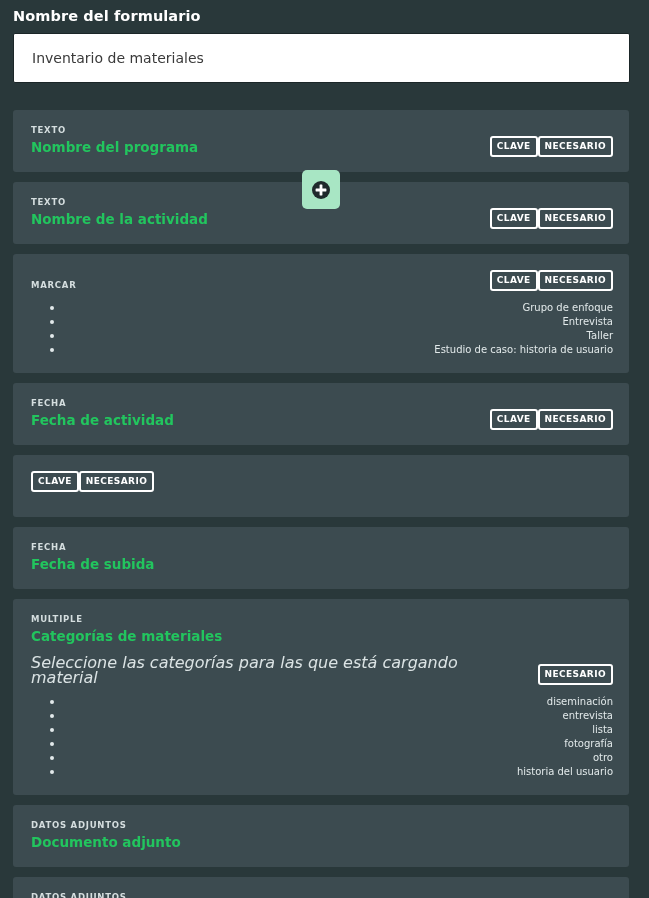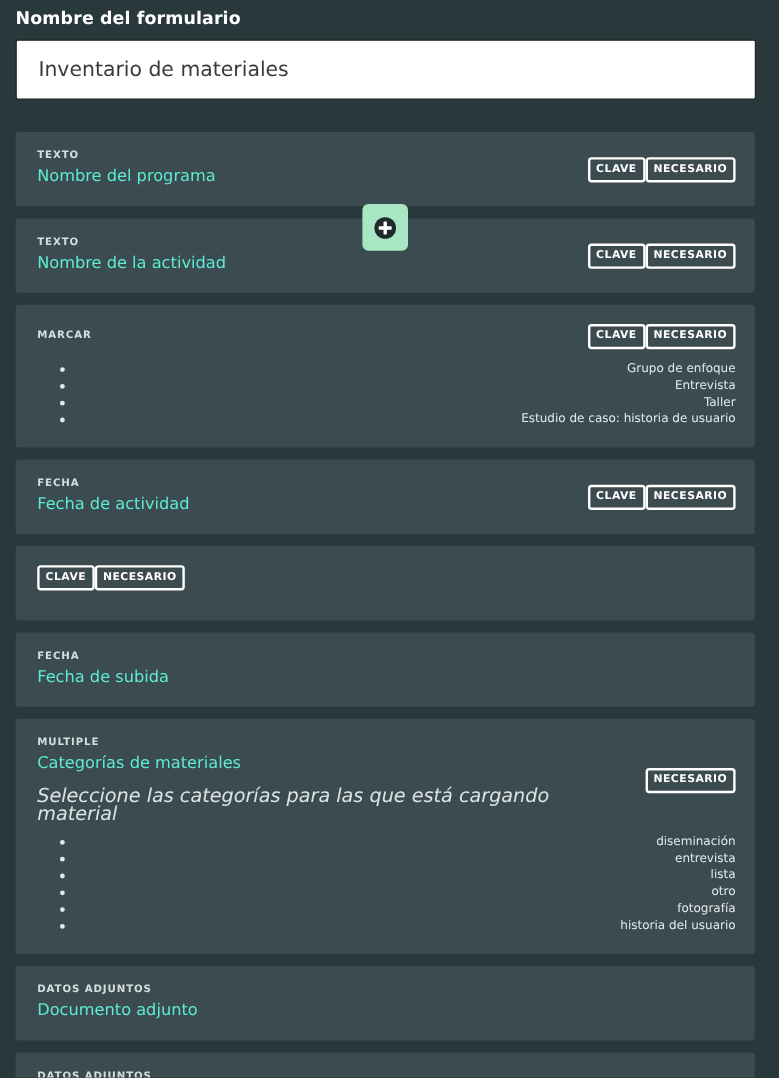--- a/index.html
+++ b/index.html
@@ -37,21 +37,21 @@
   }
   .name-input {
     display: block;
     width: 100%;
     height: 50px;
     background: #ffffff;
     border: 1px solid #1b2628;
     border-radius: 2px;
     color: #3a3a3a;
     font-family: "DejaVu Sans", "Liberation Sans", sans-serif;
-    font-size: 17px;
+    font-size: 14px;
     padding: 0 0 0 18px;
     outline: none;
   }
 
   
   .cards {
     margin-top: 27px;
     padding: 0 20px 0 13px;
     position: relative;
   }
@@ -60,40 +60,40 @@
     position: relative;
     background: #3c4b50;
     border-radius: 3px;
     margin-bottom: 10px;
     padding: 14px 16px 14px 18px;
     min-height: 62px;
   }
 
   .card-main {
     display: flex;
-    align-items: center;
+    align-items: flex-end;
     justify-content: space-between;
     gap: 10px;
   }
 
   .card-texts { min-width: 0; }
 
   .card-type {
     color: #d5dedf;
     font-size: 8.5px;
     font-weight: bold;
     letter-spacing: 0.75px;
     text-transform: uppercase;
     line-height: 12px;
   }
 
   .card-title {
-    color: #5eead4;
+    color: #22c55e;
     font-size: 13.5px;
-    font-weight: normal;
+    font-weight: bold;
     line-height: 19px;
     margin-top: 2px;
     white-space: nowrap;
   }
 
   .card-help {
     color: #dbe3e4;
     font-size: 16px;
     line-height: 15px;
     margin-top: 9px;
@@ -257,22 +257,22 @@
             <div class="card-help">Seleccione las categorías para las que está cargando material</div>
           </div>
           <div class="badges">
             <button class="badge">NECESARIO</button>
           </div>
         </div>
         <ul class="options">
           <li>diseminación</li>
           <li>entrevista</li>
           <li>lista</li>
+          <li>fotografía</li>
           <li>otro</li>
-          <li>fotografía</li>
           <li>historia del usuario</li>
         </ul>
       </div>
       <div class="card">
         <div class="card-main">
           <div class="card-texts">
             <div class="card-type">DATOS ADJUNTOS</div>
             <div class="card-title">Documento adjunto</div>
           </div>
         </div>

